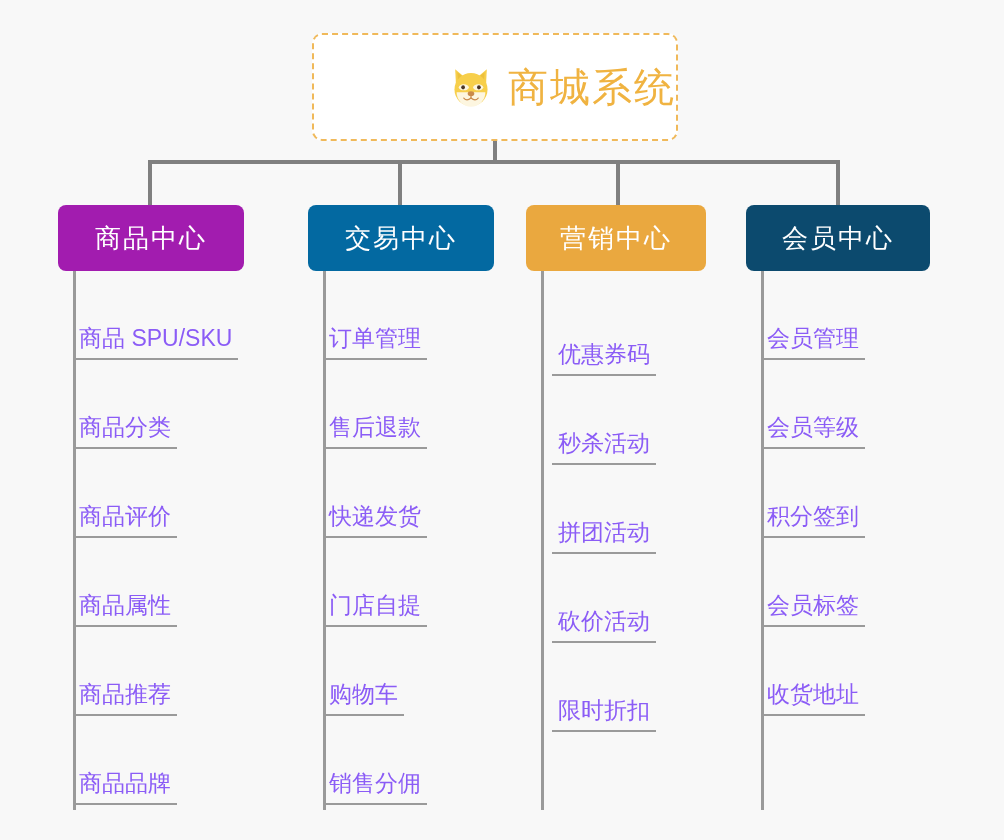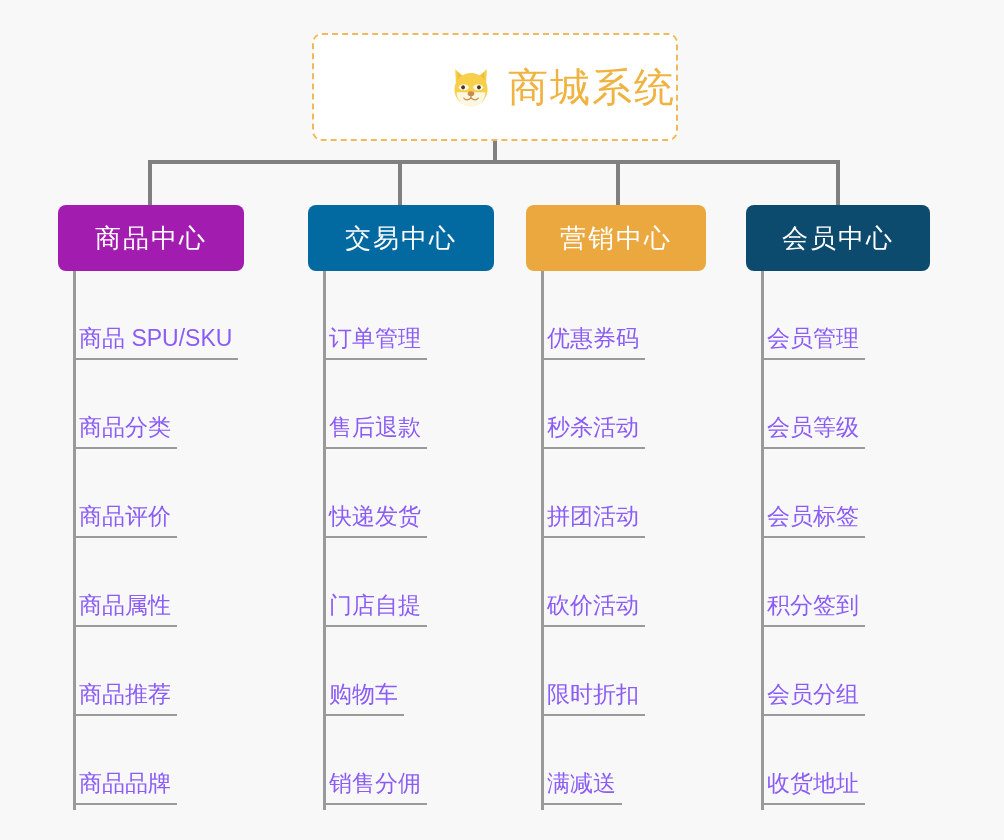--- a/index.html
+++ b/index.html
@@ -206,60 +206,54 @@
         </div>
       <div class="leaf">
           <span class="leaf-label">销售分佣</span>
         </div>
     </div>
   </div>
 
   <div class="branch" style="left:526px; width:180px;">
     <div class="branch-header" style="background:#eaa83f; width:180px;">营销中心</div>
     <div class="branch-spine" style="left:15px; height:539px;"></div>
-    <div class="leaves" style="left:15px;">
+    <div class="leaves" style="left:26px;margin-top:16px;">
       <div class="leaf">
           <span class="leaf-label">优惠券码</span>
         </div>
       <div class="leaf">
           <span class="leaf-label">秒杀活动</span>
         </div>
       <div class="leaf">
           <span class="leaf-label">拼团活动</span>
         </div>
       <div class="leaf">
           <span class="leaf-label">砍价活动</span>
         </div>
       <div class="leaf">
           <span class="leaf-label">限时折扣</span>
-        </div>
-      <div class="leaf">
-          <span class="leaf-label">满减送</span>
         </div>
     </div>
   </div>
 
   <div class="branch" style="left:746px; width:184px;">
     <div class="branch-header" style="background:#0c4a6e; width:184px;">会员中心</div>
     <div class="branch-spine" style="left:15px; height:539px;"></div>
     <div class="leaves" style="left:15px;">
       <div class="leaf">
           <span class="leaf-label">会员管理</span>
         </div>
       <div class="leaf">
           <span class="leaf-label">会员等级</span>
         </div>
       <div class="leaf">
+          <span class="leaf-label">积分签到</span>
+        </div>
+      <div class="leaf">
           <span class="leaf-label">会员标签</span>
         </div>
       <div class="leaf">
-          <span class="leaf-label">积分签到</span>
-        </div>
-      <div class="leaf">
-          <span class="leaf-label">会员分组</span>
-        </div>
-      <div class="leaf">
           <span class="leaf-label">收货地址</span>
         </div>
     </div>
   </div>
 
 </div>
 
 </body></html>

